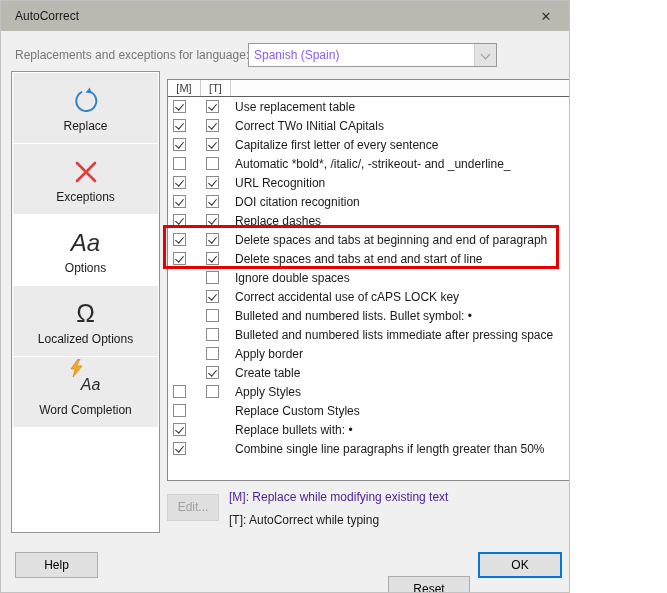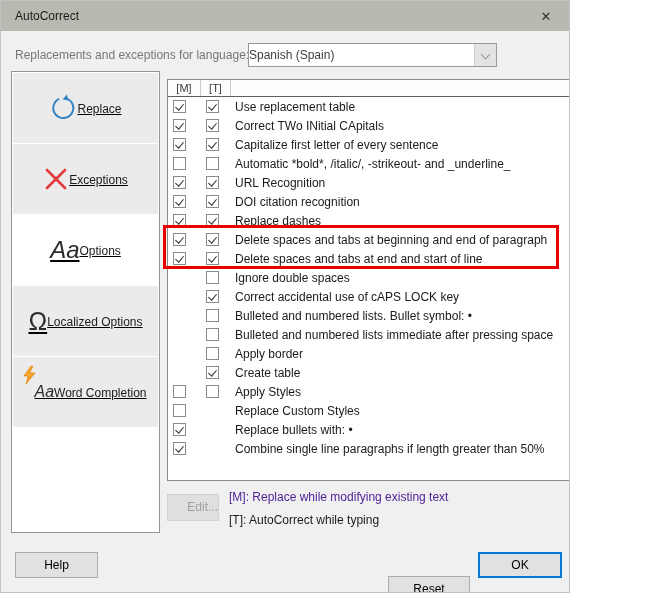--- a/index.html
+++ b/index.html
@@ -19,40 +19,39 @@
     position: absolute; right: 0; top: 0; width: 46px; height: 30px;
     display: flex; align-items: center; justify-content: center;
     font-size: 13px; color: #333; cursor: default;
   }
   
   .lang-label { position: absolute; left: 14px; top: 47px; font-size: 12px; color: #767676; }
   .combobox {
     position: absolute; left: 247px; top: 42px; width: 249px; height: 24px;
     background: #ffffff; border: 1px solid #999999; display: flex; align-items: center;
   }
-  .combobox-value { flex: 1; font-size: 12px; color: #404040; }
+  .combobox-value { flex: 1; padding-left: 5px; font-size: 12px; color: #8b5cf6; }
   .combobox-arrow {
     width: 22px; height: 22px; background: #e3e3e3; border-left: 1px solid #cfcfcf;
     position: relative;
   }
   .combobox-arrow::after {
     content: ""; position: absolute; left: 7px; top: 7px; width: 6px; height: 6px;
     border-right: 1.5px solid #9a9a9a; border-bottom: 1.5px solid #9a9a9a;
     transform: rotate(45deg);
   }
   
   .sidebar {
     position: absolute; left: 10px; top: 70px; width: 149px; height: 462px;
     background: #ffffff; border: 1px solid #949494; padding: 1px;
   }
   .side-item {
     width: 100%; height: 70px; background: #ebebeb; margin-bottom: 1px;
-    display: flex; align-items: center; justify-content: center;
+    display: flex; flex-direction: column; align-items: center; justify-content: center;
     cursor: default;
-    text-decoration: underline;
   }
   .side-item.selected { background: #ffffff; }
   .side-icon { height: 34px; display: flex; align-items: center; justify-content: center; }
   .side-label { font-size: 12px; color: #1a1a1a; margin-top: 1px; }
   .icon-aa { font-size: 24px; font-style: italic; color: #2b2b2b; line-height: 1; }
   .icon-omega { font-size: 25px; color: #2b2b2b; font-weight: 400; line-height: 1; }
   .icon-wc { position: relative; font-size: 16px; font-style: italic; color: #2b2b2b; padding-left: 10px; line-height: 1; }
   .icon-wc svg { position: absolute; left: -2px; top: -9px; }
   
   .list {
@@ -83,21 +82,21 @@
   .row-label { position: absolute; left: 67px; top: 3px; font-size: 12px; color: #1a1a1a; white-space: nowrap; }
   
   .annotation-box {
     position: absolute; left: 162px; top: 224px; width: 396px; height: 44px;
     border: 3px solid #e80000; pointer-events: none;
   }
   
   .edit-btn {
     position: absolute; left: 166px; top: 493px; width: 52px; height: 27px;
     background: #dfdfdf; border: 1px solid #d2d2d2; color: #9f9f9f;
-    font-size: 12px; text-align: right; line-height: 25px;
+    font-size: 12px; text-align: center; line-height: 25px;
   }
   .legend-m { position: absolute; left: 228px; top: 489px; font-size: 12px; color: #4c1d95; }
   .legend-t { position: absolute; left: 228px; top: 512px; font-size: 12px; color: #1a1a1a; }
   
   .btn {
     position: absolute; top: 551px; height: 26px; background: #e1e1e1;
     border: 1px solid #adadad; font-size: 12px; color: #000;
     display: flex; align-items: center; justify-content: center; cursor: default;
   }
   .btn-help   { left: 14px;  width: 83px; }

